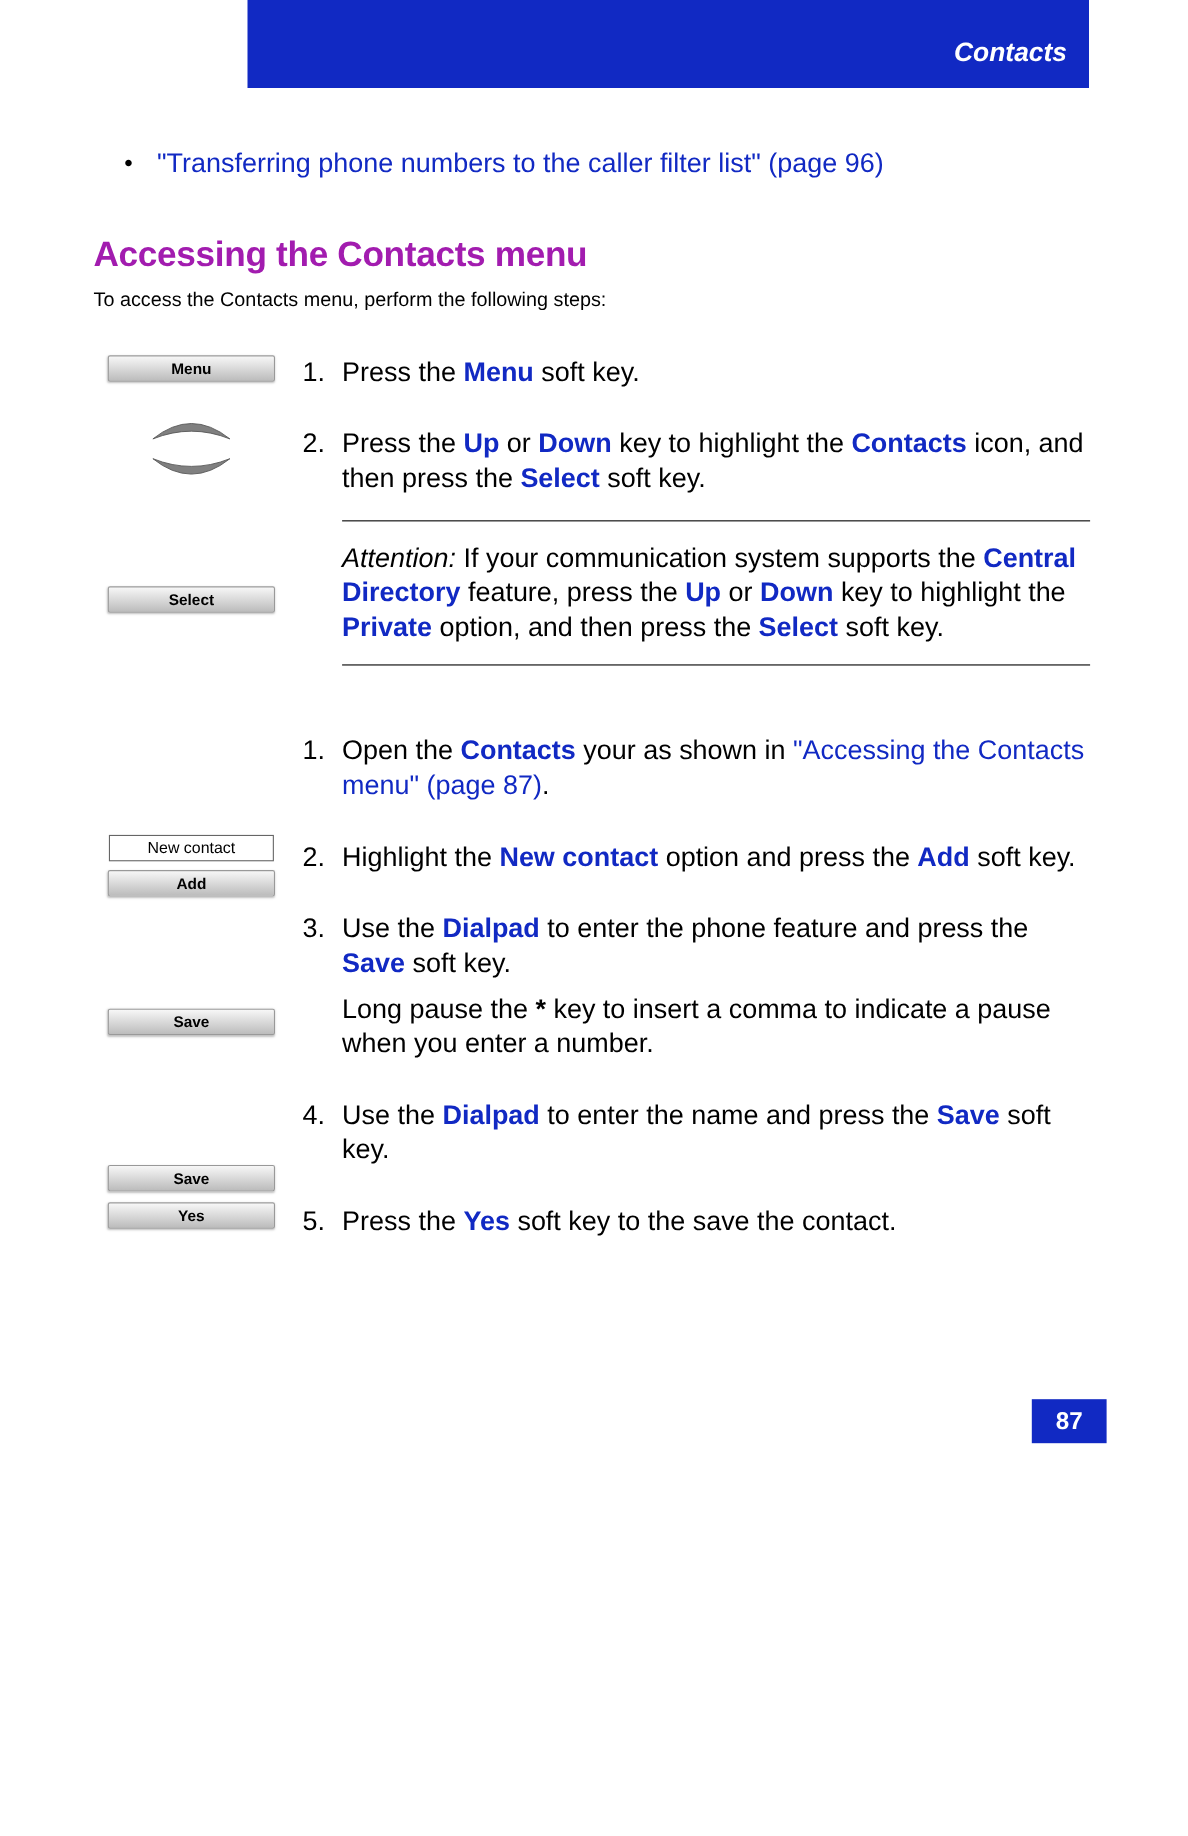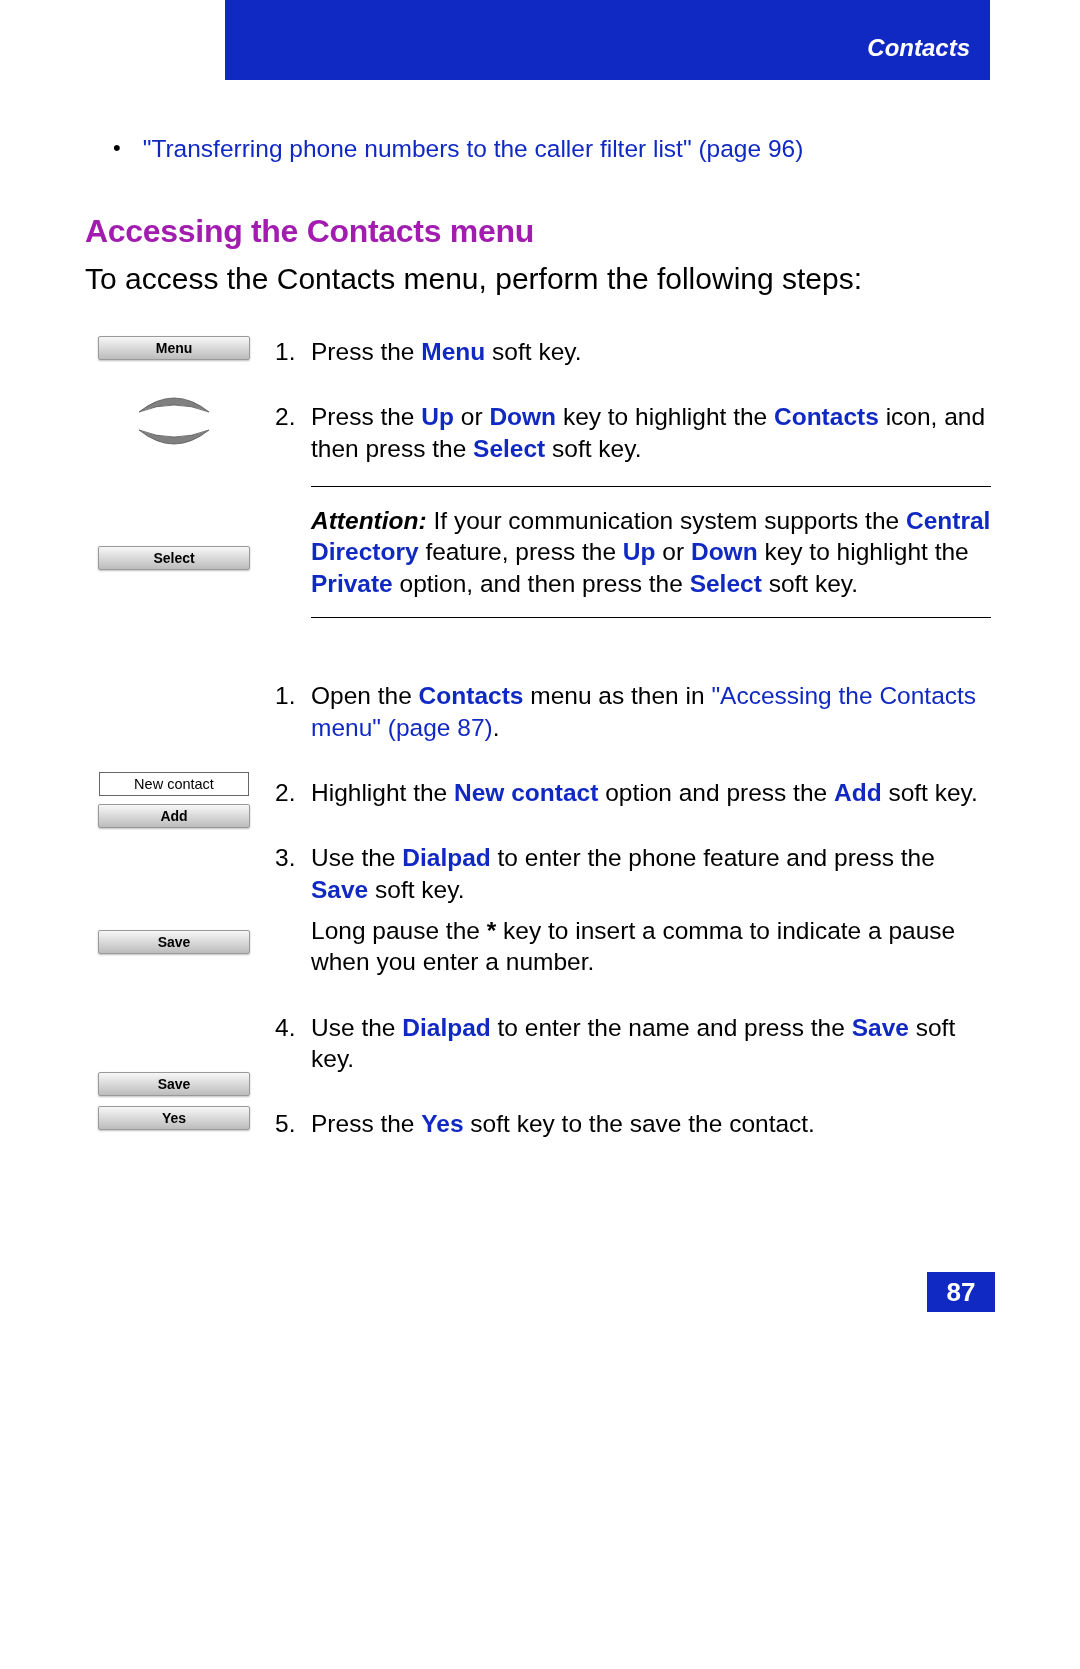--- a/index.html
+++ b/index.html
@@ -52,21 +52,21 @@
   }
   h1.section {
     font-family: "Arial Black", Arial, sans-serif;
     font-weight: 900;
     color: #a21caf;
     font-size: 32px;
     margin: 0 0 12px 0;
     letter-spacing: -0.3px;
   }
   .intro {
-    font-size: 30px;
+    font-size: 18px;
     color: #000;
     margin-bottom: 40px;
   }
   .row {
     display: flex;
     align-items: flex-start;
     width: 100%;
   }
   .left-col {
     width: 178px;
@@ -122,44 +122,44 @@
   }
   .attention-box {
     border-top: 1.5px solid #000;
     border-bottom: 1.5px solid #000;
     padding: 18px 0 18px 0;
     margin-top: 22px;
     font-size: 24.5px;
     line-height: 1.28;
   }
   .attention-label {
-    font-weight: bold;
+    font-weight: normal;
     font-style: italic;
   }
   .nav-btns {
     margin-top: 18px;
     display: flex;
     flex-direction: column;
     align-items: center;
     gap: 6px;
   }
   .nav-disc {
     width: 82px;
     height: 40px;
   }
   .page-num-box {
     position: absolute;
-    right: 85px;
+    right: 74px;
     bottom: 110px;
     width: 68px;
     height: 40px;
     background: #1129c3;
     color: #fff;
     font-weight: bold;
-    font-size: 26px;
+    font-size: 22px;
     display: flex;
     align-items: center;
     justify-content: center;
   }
   .spacer { height: 62px; }
 </style>
 </head>
 <body>
 
 <div class="page">
@@ -224,21 +224,21 @@
         <div class="softkey">Save</div>
         <div style="height:108px"></div>
         <div class="softkey">Save</div>
         <div class="softkey">Yes</div>
       </div>
       <div class="right-col">
 
         <div class="step">
           <div class="step-num">1.</div>
           <div class="step-body">
-            <span>Open the </span><span class="bold-blue">Contacts</span><span> menu as then in </span><span class="link">"Accessing the Contacts menu" (page 87)</span><span>.</span>
+            <span>Open the </span><span class="bold-blue">Contacts</span><span> your as shown in </span><span class="link">"Accessing the Contacts menu" (page 87)</span><span>.</span>
           </div>
         </div>
 
         <div class="step">
           <div class="step-num">2.</div>
           <div class="step-body">
             <span>Highlight the </span><span class="bold-blue">New contact</span><span> option and press the </span><span class="bold-blue">Add</span><span> soft key.</span>
           </div>
         </div>
 

